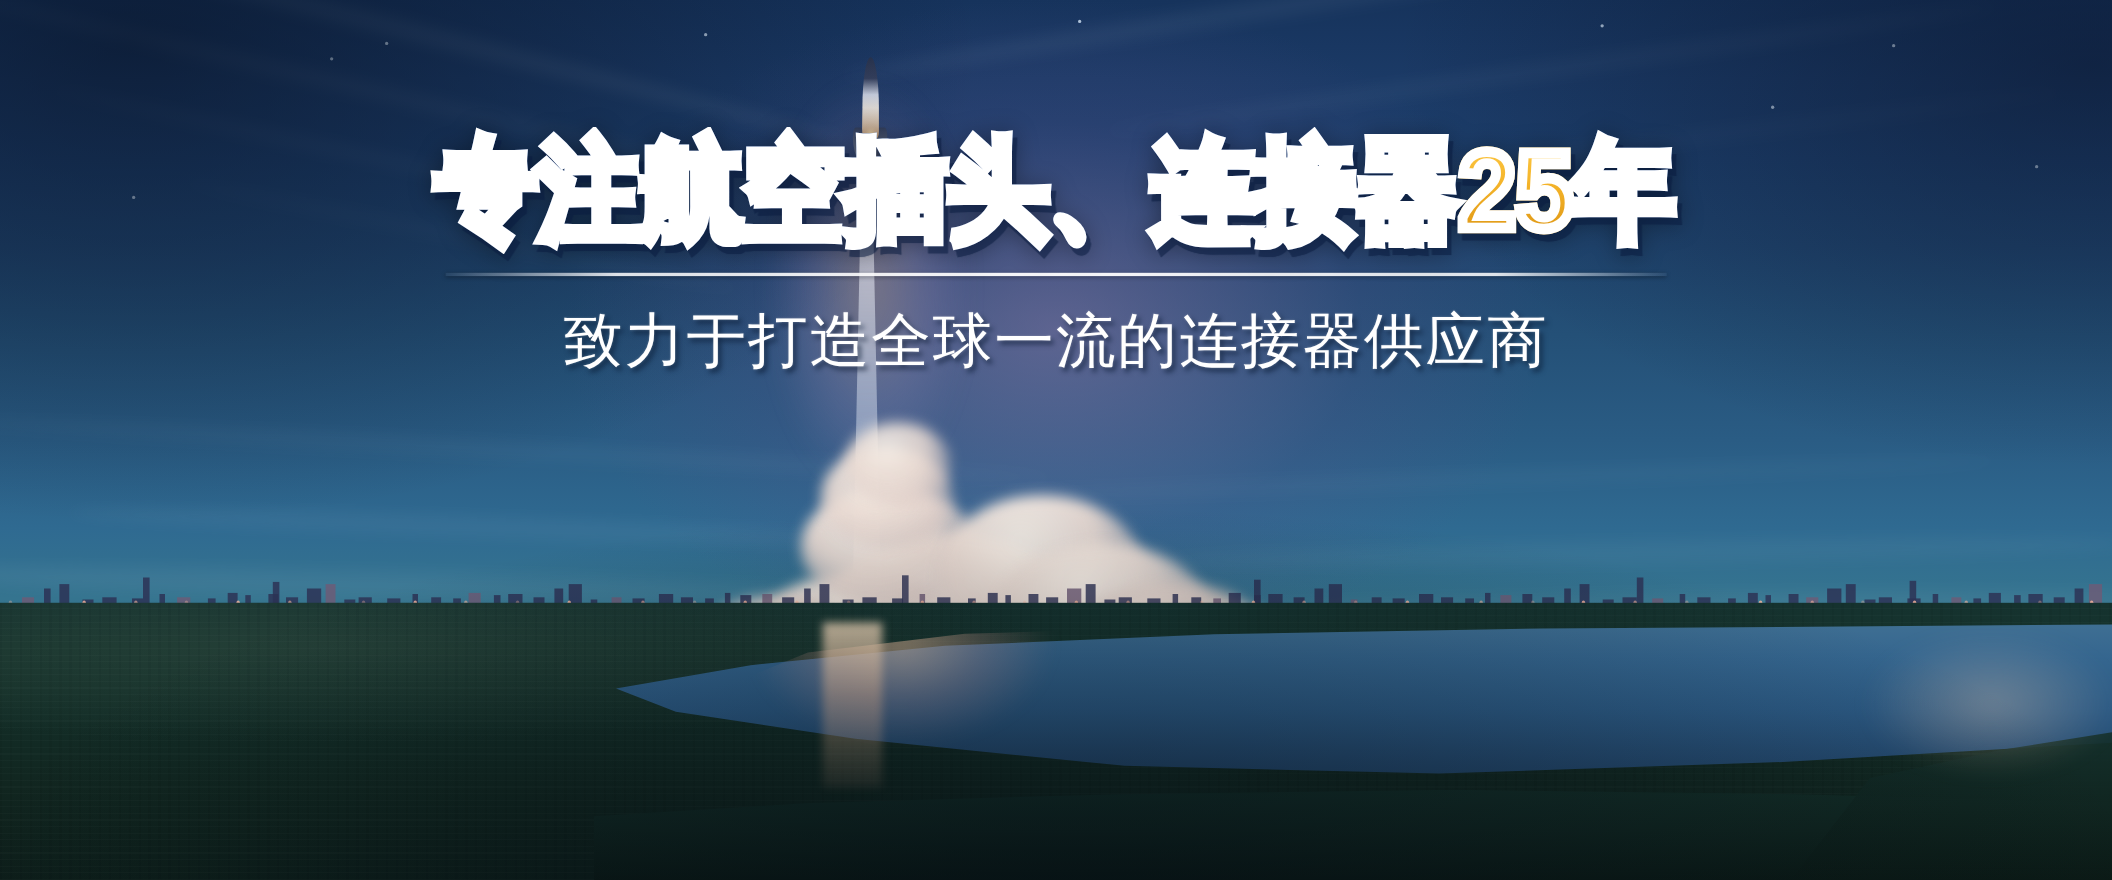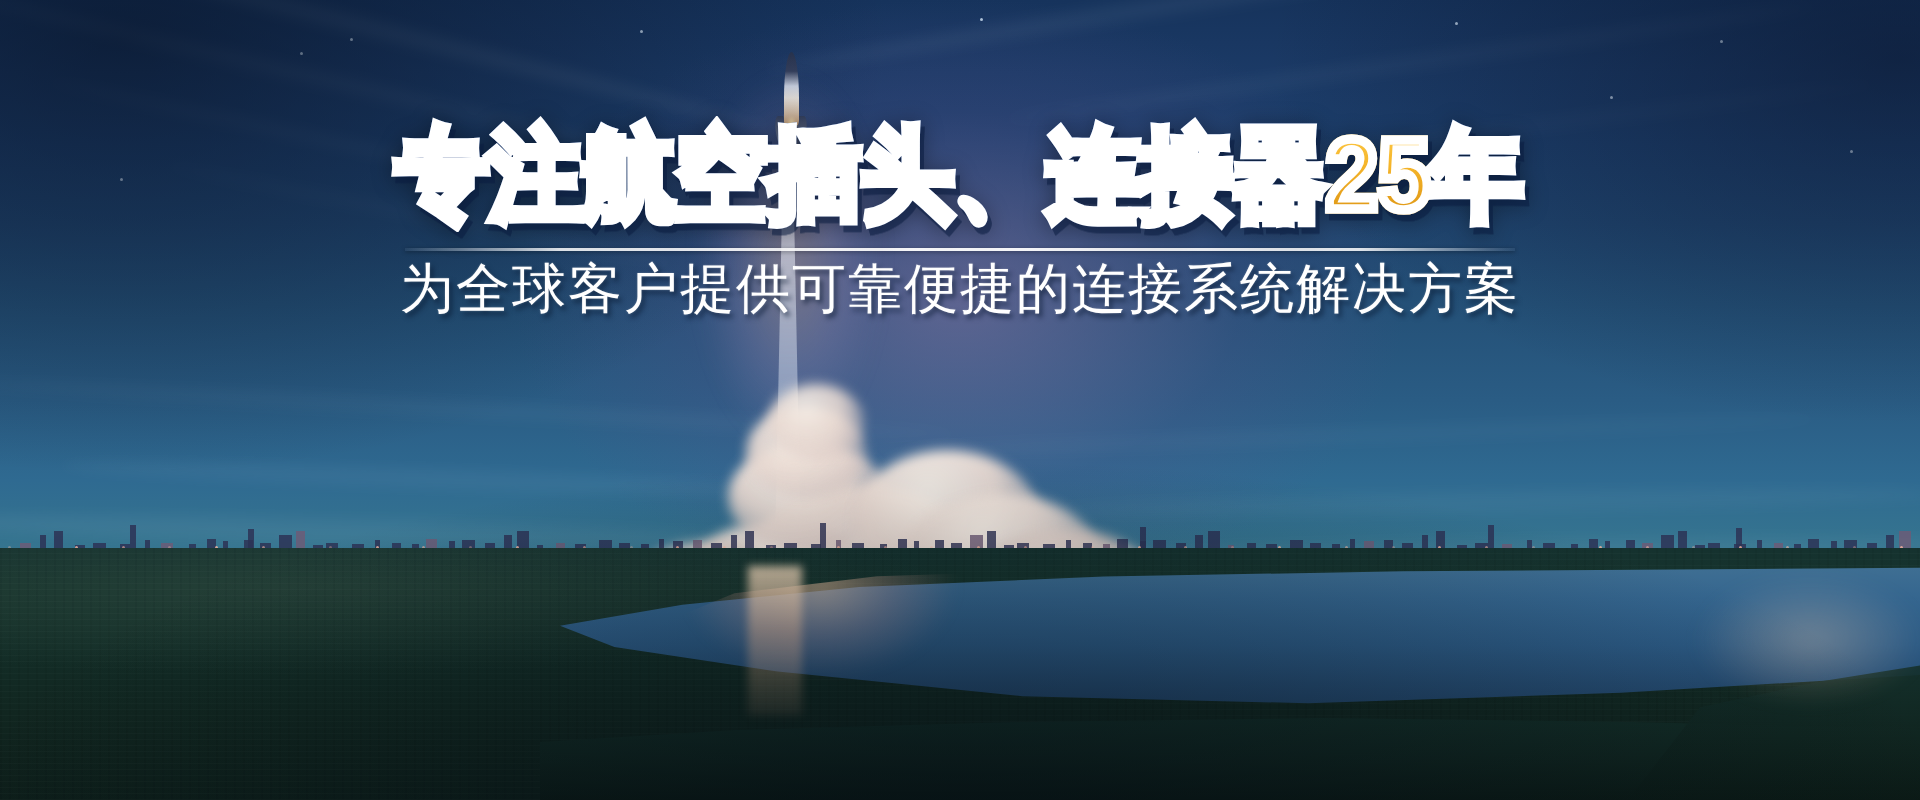--- a/index.html
+++ b/index.html
@@ -546,16 +546,16 @@
   <div class="vignette"></div>
 
   <div class="content">
 
     <div class="headline">
       <span class="hl-blue">专注航空插头、连接器</span><span class="hl-gold">25</span><span class="hl-blue">年</span>
     </div>
 
     <div class="divider"></div>
 
-    <div class="sub l2">为全球客户提供可靠便捷的连接系统解决方案</div>
+    <div class="sub l1">致力于打造全球一流的连接器供应商</div>
 
   </div>
 </div>
 
 </body></html>

